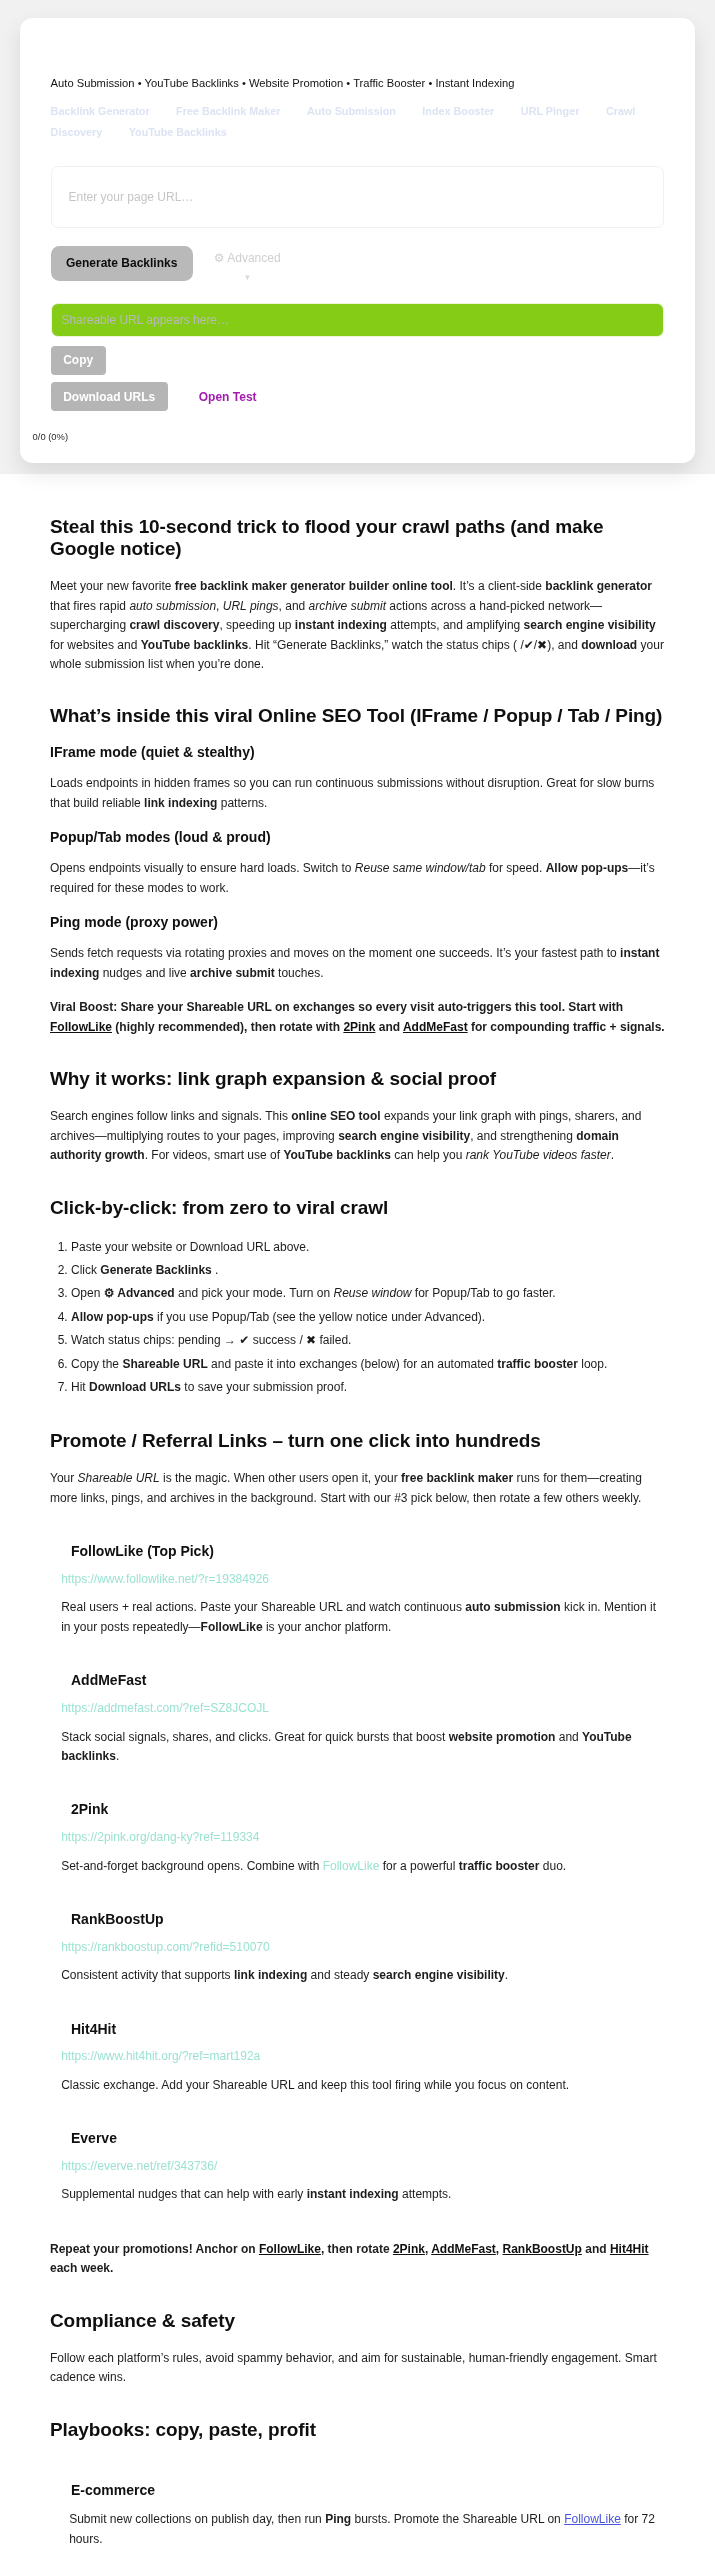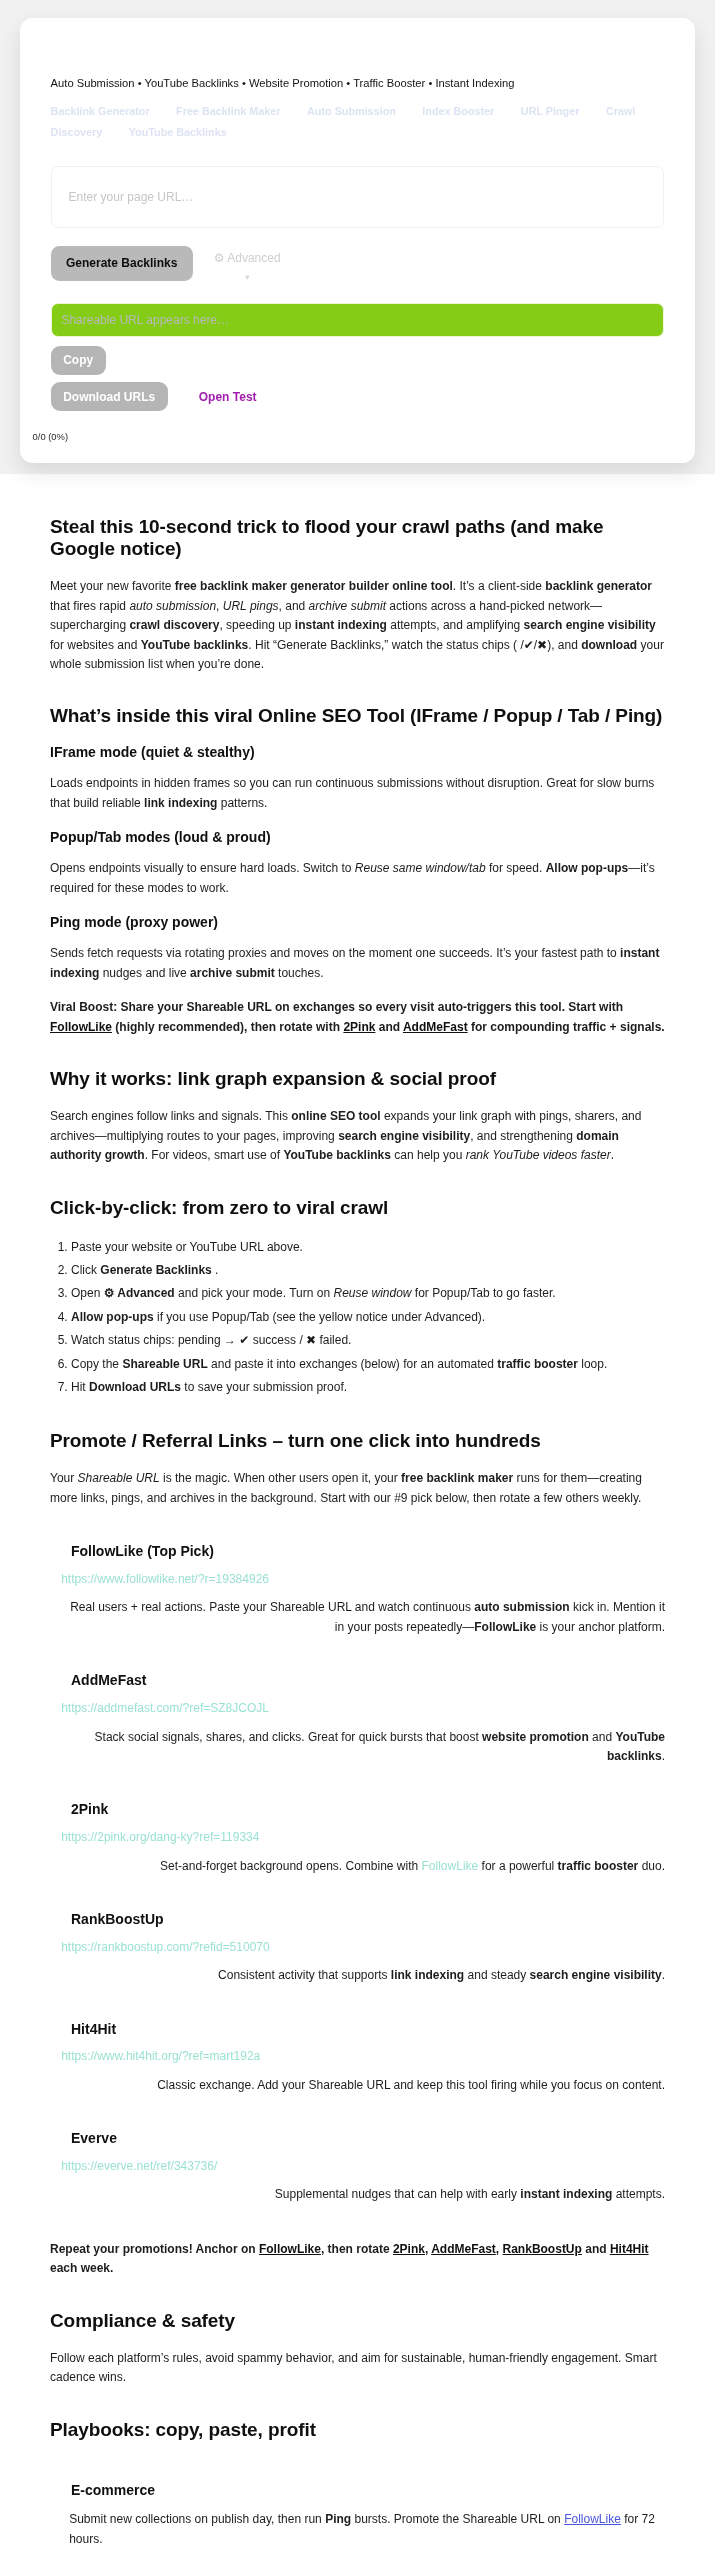--- a/index.html
+++ b/index.html
@@ -14,36 +14,36 @@
     padding:23px 17px;font-size:12px;color:#333;margin:2.8px 0 18px;outline:none;}
   .url-input::placeholder{color:#c6c6c6;}
   .gen-row{display:flex;align-items:flex-start;gap:21px;margin:0 0 21px;}
   .btn{border:none;cursor:pointer;font-family:inherit;}
   .btn-gen{background:#b9b9b9;color:#0d0d0d;font-weight:700;font-size:12px;border-radius:8.4px;padding:10.5px 15.4px;}
   .advanced{display:flex;flex-direction:column;align-items:center;color:#cfcfcf;font-size:12px;padding-top:4.9px;cursor:pointer;}
   .advanced .caret{font-size:7.7px;color:#d8d8d8;margin-top:8.4px;}
   .share-input{width:100%;box-sizing:border-box;background:#84cc16;border:1.4px solid #eef6d6;border-radius:7px;
     padding:9px 9.8px;font-size:12px;color:#555;margin:0 0 7px;outline:none;}
   .share-input::placeholder{color:#b9b9b9;}
-  .btn-gray{background:#b5b5b5;color:#ffffff;font-weight:700;font-size:12px;border-radius:9px;padding:7.7px 12.6px;}
+  .btn-gray{background:#b5b5b5;color:#ffffff;font-weight:700;font-size:12px;border-radius:4px;padding:7.7px 12.6px;}
   .copy-row{margin:1.4px 0 7px;}
   .dl-row{display:flex;align-items:center;gap:31px;margin:0;}
   .open-test{color:#a21caf;font-weight:700;font-size:12px;text-decoration:none;cursor:pointer;}
   .status{font-size:9.4px;color:#2a2a2a;margin:19.6px 0 0 -18px;}
   
   .article{padding:11.2px 50px 49px;}
   .article h2{font-size:19px;color:#0f0f0f;margin:31px 0 17px;letter-spacing:-0.1px;}
   .article h3{font-size:14px;color:#101010;margin:16px 0 14px;}
   .article p{font-size:12px;line-height:1.62;color:#1d1d1d;margin:0 0 15.4px;}
   .callout{font-weight:700;margin:25px 0 25px 11.2px;}
   ol.steps{margin:0 0 21px;padding-left:21px;font-size:12px;color:#1d1d1d;line-height:1.95;}
   .promo{margin:35px 0 35px 11.2px;}
   .promo h3{margin:0 0 12.6px 9.8px;}
   .promo .url{display:block;font-size:12px;margin:0 0 12.6px;cursor:pointer;}
-  .promo p{margin:0;text-align:right;}
+  .promo p{margin:0;}
   .playbook{margin:41px 0 41px 11.2px;}
   .playbook h3{margin:0 0 12.6px 9.8px;}
   .playbook p{margin:8px;}
   .b{font-weight:700;}
   .i{font-style:italic;}
   .lnk-teal{color:#9be2d2;text-decoration:none;cursor:pointer;}
   .lnk-blue{color:#4a55dd;text-decoration:underline;cursor:pointer;}
   .lnk-dark{color:#101010;font-weight:700;text-decoration:underline;cursor:pointer;}
 </style>
 </head>
@@ -92,30 +92,30 @@
       <p><span>Loads endpoints in hidden frames so you can run continuous submissions without disruption. Great for slow burns that build reliable </span><span class="b">link indexing</span><span> patterns.</span></p>
       <h3>Popup/Tab modes (loud &amp; proud)</h3>
       <p><span>Opens endpoints visually to ensure hard loads. Switch to </span><span class="i">Reuse same window/tab</span><span> for speed. </span><span class="b">Allow pop-ups</span><span>—it’s required for these modes to work.</span></p>
       <h3>Ping mode (proxy power)</h3>
       <p><span>Sends fetch requests via rotating proxies and moves on the moment one succeeds. It’s your fastest path to </span><span class="b">instant indexing</span><span> nudges and live </span><span class="b">archive submit</span><span> touches.</span></p>
       <p class="callout"><span>Viral Boost: Share your Shareable URL on exchanges so every visit auto-triggers this tool. Start with </span><a class="lnk-dark">FollowLike</a><span> (highly recommended), then rotate with </span><a class="lnk-dark">2Pink</a><span> and </span><a class="lnk-dark">AddMeFast</a><span> for compounding traffic + signals.</span></p>
       <h2>Why it works: link graph expansion &amp; social proof</h2>
       <p><span>Search engines follow links and signals. This </span><span class="b">online SEO tool</span><span> expands your link graph with pings, sharers, and archives—multiplying routes to your pages, improving </span><span class="b">search engine visibility</span><span>, and strengthening </span><span class="b">domain authority growth</span><span>. For videos, smart use of </span><span class="b">YouTube backlinks</span><span> can help you </span><span class="i">rank YouTube videos faster</span><span>.</span></p>
       <h2>Click-by-click: from zero to viral crawl</h2>
       <ol class="steps">
-        <li><span>Paste your website or YouTube URL above.</span></li>
+        <li><span>Paste your website or Download URL above.</span></li>
         <li><span>Click </span><span class="b">Generate Backlinks</span><span> .</span></li>
         <li><span>Open </span><span class="b">⚙ Advanced</span><span> and pick your mode. Turn on </span><span class="i">Reuse window</span><span> for Popup/Tab to go faster.</span></li>
         <li><span class="b">Allow pop-ups</span><span> if you use Popup/Tab (see the yellow notice under Advanced).</span></li>
         <li><span>Watch status chips: pending → ✔ success / ✖ failed.</span></li>
         <li><span>Copy the </span><span class="b">Shareable URL</span><span> and paste it into exchanges (below) for an automated </span><span class="b">traffic booster</span><span> loop.</span></li>
         <li><span>Hit </span><span class="b">Download URLs</span><span> to save your submission proof.</span></li>
       </ol>
       <h2>Promote / Referral Links – turn one click into hundreds</h2>
-      <p><span>Your </span><span class="i">Shareable URL</span><span> is the magic. When other users open it, your </span><span class="b">free backlink maker</span><span> runs for them—creating more links, pings, and archives in the background. Start with our #9 pick below, then rotate a few others weekly.</span></p>
+      <p><span>Your </span><span class="i">Shareable URL</span><span> is the magic. When other users open it, your </span><span class="b">free backlink maker</span><span> runs for them—creating more links, pings, and archives in the background. Start with our #3 pick below, then rotate a few others weekly.</span></p>
       <section class="promo">
         <h3>FollowLike (Top Pick)</h3>
         <a class="url lnk-teal">https://www.followlike.net/?r=19384926</a>
         <p><span>Real users + real actions. Paste your Shareable URL and watch continuous </span><span class="b">auto submission</span><span> kick in. Mention it in your posts repeatedly—</span><span class="b">FollowLike</span><span> is your anchor platform.</span></p>
       </section>
       <section class="promo">
         <h3>AddMeFast</h3>
         <a class="url lnk-teal">https://addmefast.com/?ref=SZ8JCOJL</a>
         <p><span>Stack social signals, shares, and clicks. Great for quick bursts that boost </span><span class="b">website promotion</span><span> and </span><span class="b">YouTube backlinks</span><span>.</span></p>
       </section>

